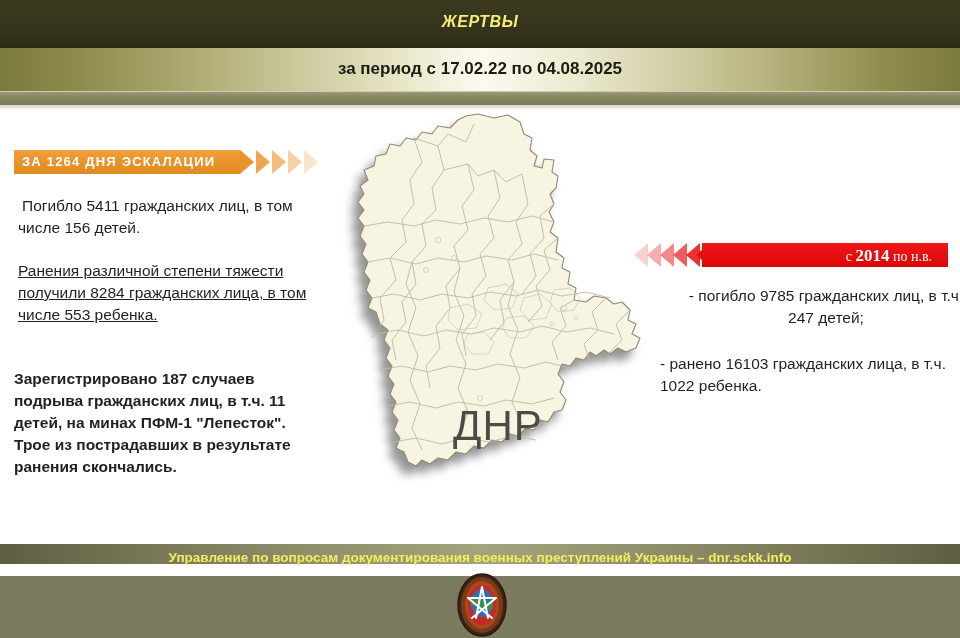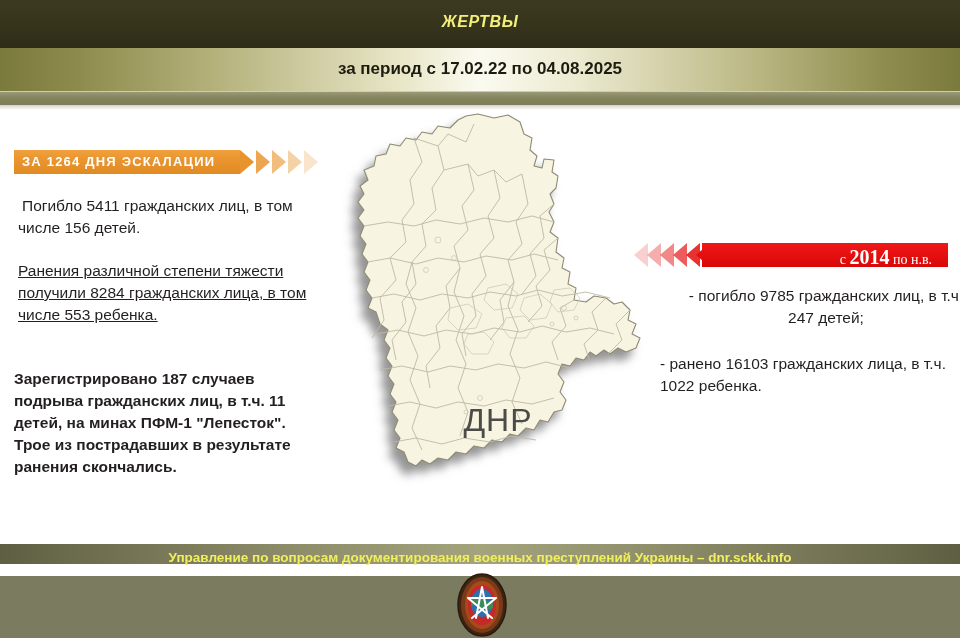--- a/index.html
+++ b/index.html
@@ -163,21 +163,21 @@
     background: linear-gradient(180deg, #f01818 0%, #e50f0f 50%, #d90808 100%);
   }
   .banner-red-label {
     position: absolute;
     right: 28px; top: 3px;
     color: #ffffff;
     font-size: 14px;
     font-family: "Liberation Serif", serif;
     white-space: nowrap;
   }
-  .banner-red-label b { font-size: 20px; }
+  .banner-red-label b { font-size: 17px; }
   #right-para-1 {
     position: absolute;
     left: 46px; top: 42px;
     width: 300px;
     text-align: center;
   }
   #right-para-2 {
     position: absolute;
     left: 30px; top: 110px;
     width: 305px;
@@ -189,21 +189,21 @@
     left: 318px; top: 112px;
     width: 360px; height: 430px;
   }
   #map-svg { display: block; }
   #map-label {
     position: absolute;
     left: 0; top: 290px;
     width: 360px;
     text-align: center;
     color: #4b4b47;
-    font-size: 32px;
+    font-size: 42px;
     letter-spacing: 1px;
     pointer-events: none;
   }
 
   
   #footer-bar {
     position: absolute;
     left: 0; top: 544px;
     width: 960px; height: 20px;
     background: linear-gradient(90deg,

